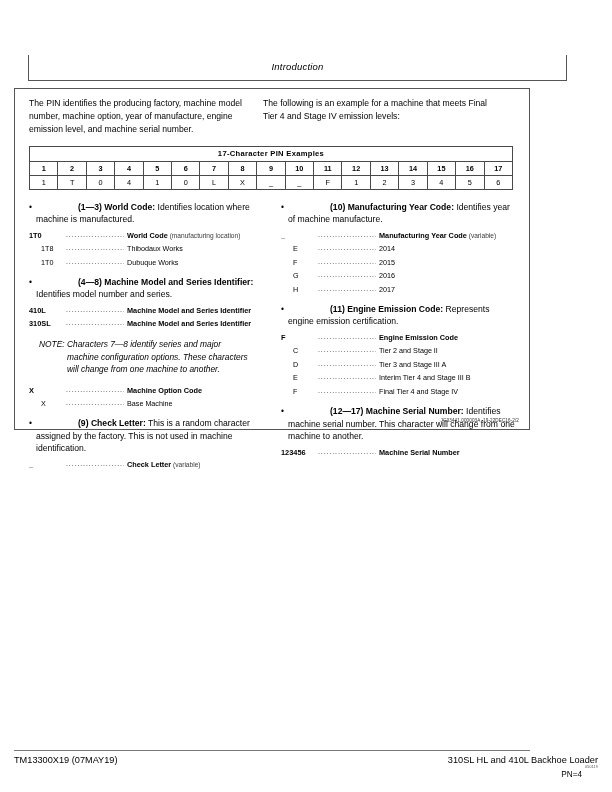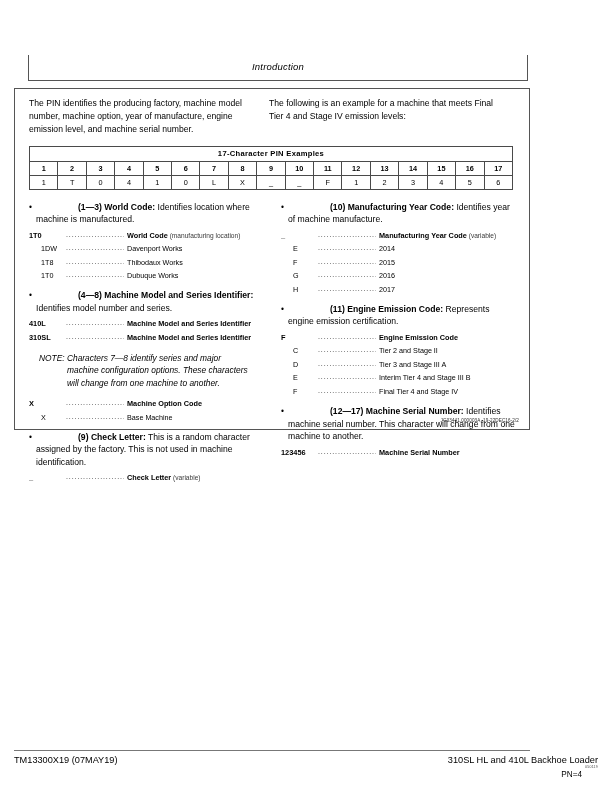--- a/index.html
+++ b/index.html
@@ -14,21 +14,21 @@
     font-family: "Liberation Sans", sans-serif;
     color: #000000;
     -webkit-font-smoothing: antialiased;
   }
 
   
   .header-box {
     position: absolute;
     left: 28px;
     top: 55px;
-    width: 500px;
+    width: 539px;
     height: 26px;
     border-left: 1px solid #555;
     border-right: 1px solid #555;
     border-bottom: 1px solid #555;
     box-sizing: border-box;
   }
   .header-title {
     position: absolute;
     left: 0;
     right: 0;
@@ -53,21 +53,21 @@
   .inner {
     position: absolute;
     left: 14px;
     top: 8px;
     width: 486px;
   }
 
   
   .intro-row {
     display: flex;
-    gap: 6px;
+    gap: 0;
   }
   .intro-col {
     width: 234px;
     font-size: 8.6px;
     line-height: 13.2px;
   }
 
   
   .pin-table {
     margin-top: 9px;
@@ -297,25 +297,20 @@
         <div class="bullet">
           <span class="dot">•</span>
           <span class="btext"><b>(1—3) World Code:</b><span> Identifies location where machine is manufactured.</span></span>
         </div>
         <div class="defrow primary">
           <span class="key">1T0</span>
           <span class="leader">.....................................</span>
           <span class="val"><span>World Code</span><span class="variable"> (manufacturing location)</span></span>
         </div>
         <div class="defrow sub">
-          <span class="key">1DW</span>
-          <span class="leader">.....................................</span>
-          <span class="val">Davenport Works</span>
-        </div>
-        <div class="defrow sub">
           <span class="key">1T8</span>
           <span class="leader">.....................................</span>
           <span class="val">Thibodaux Works</span>
         </div>
         <div class="defrow sub">
           <span class="key">1T0</span>
           <span class="leader">.....................................</span>
           <span class="val">Dubuque Works</span>
         </div>
 

